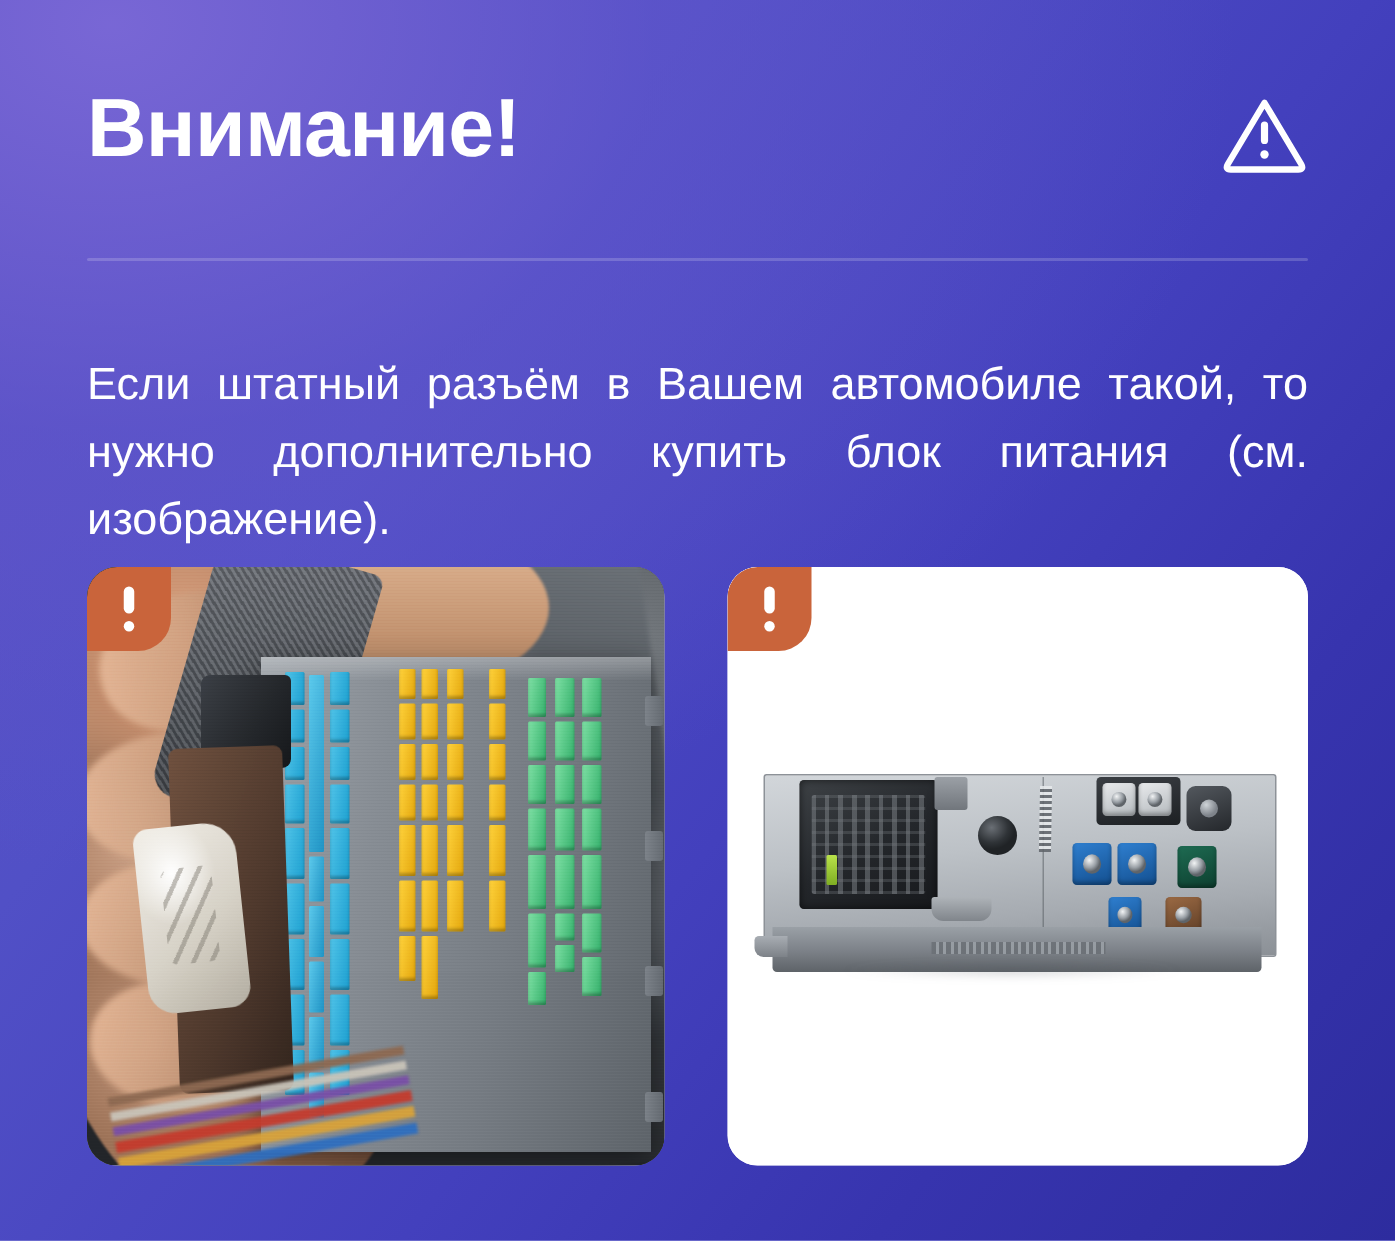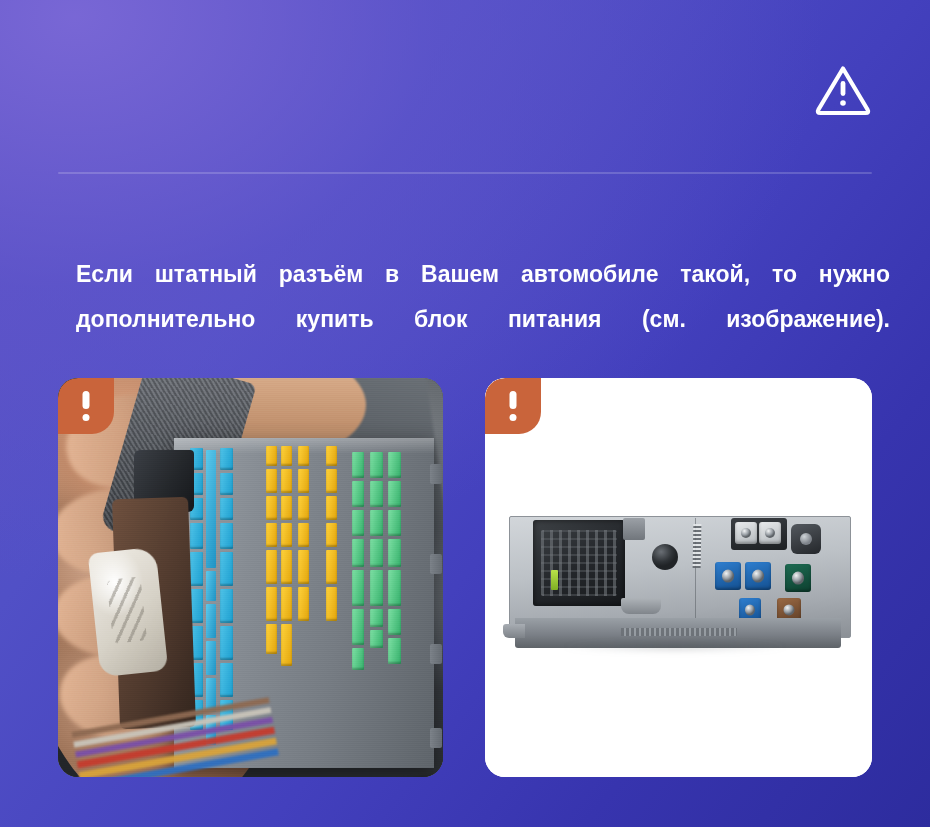--- a/index.html
+++ b/index.html
@@ -65,25 +65,25 @@
     background: rgba(255,255,255,0.18);
     border-radius: 2px;
   }
 
   
   .body-copy {
     position: absolute;
     left: 58px;
     top: 234px;
     width: 814px;
-    margin: 18px;
+    margin: 0;
     color: #ffffff;
-    font-size: 23px;
+    font-size: 30px;
     line-height: 45px;
-    font-weight: 700;
+    font-weight: 400;
     text-align: justify;
     text-justify: inter-word;
   }
   .body-copy::after {
     content: "";
     display: inline-block;
     width: 100%;
   }
 
   
@@ -369,20 +369,21 @@
     background: radial-gradient(50% 50% at 50% 50%, rgba(80,85,92,0.28), rgba(255,255,255,0) 72%);
     filter: blur(3px);
   }
 </style>
 </head>
 <body>
 
 <div id="page">
 
   <div class="header">
+    <h1 class="page-title">Внимание!</h1>
     <span class="warn-icon">
       <svg viewBox="0 0 58 58" aria-hidden="true">
         <path d="M29 7.5 L53.5 48.5 Q55.5 52 51.5 52 L6.5 52 Q2.5 52 4.5 48.5 Z" fill="none" stroke="#ffffff" stroke-width="4.2" stroke-linejoin="round" stroke-linecap="round"></path>
         <rect x="26.6" y="20" width="4.8" height="15" rx="2.4" fill="#ffffff"></rect>
         <circle cx="29" cy="42" r="2.8" fill="#ffffff"></circle>
       </svg>
     </span>
   </div>
 
   <div class="divider"></div>

